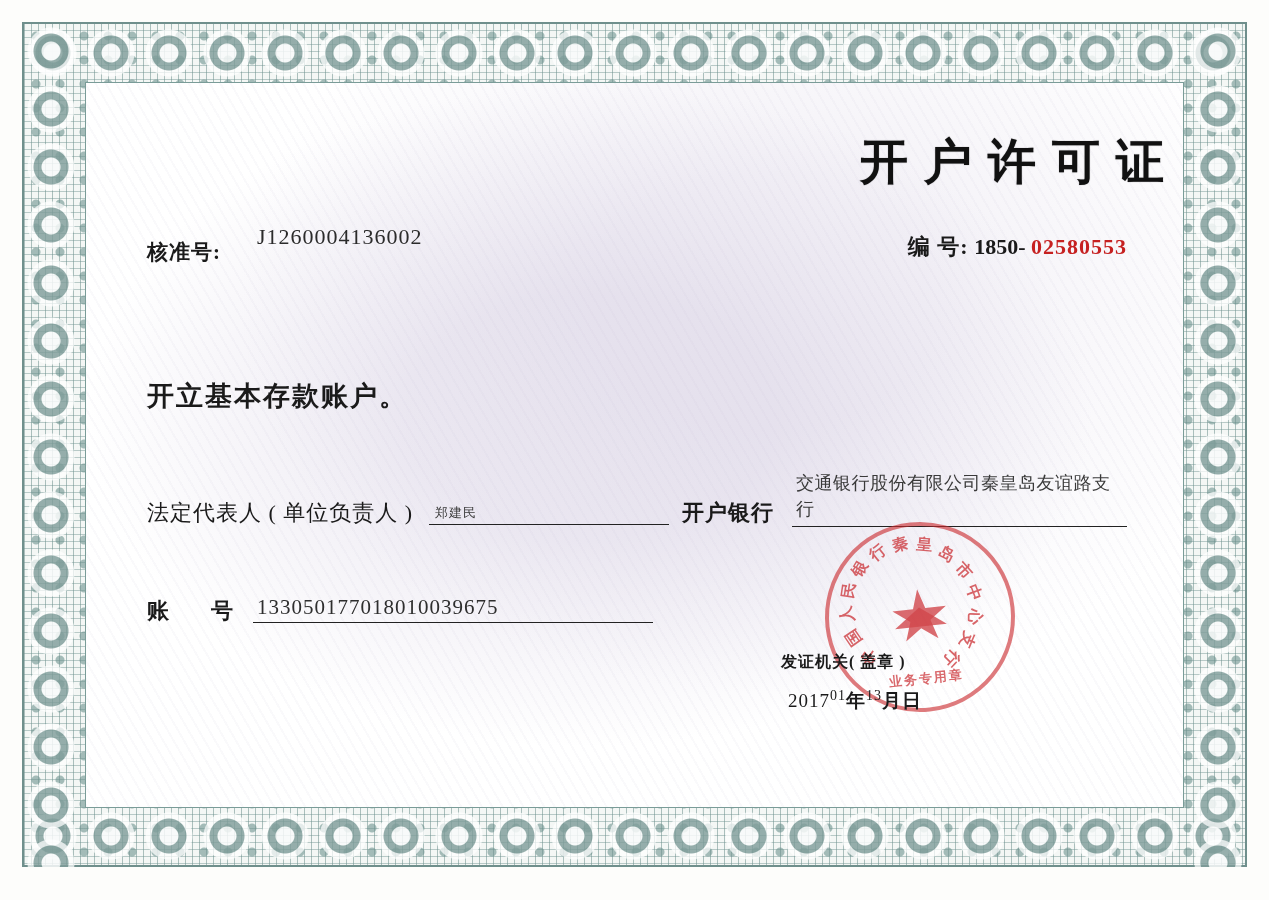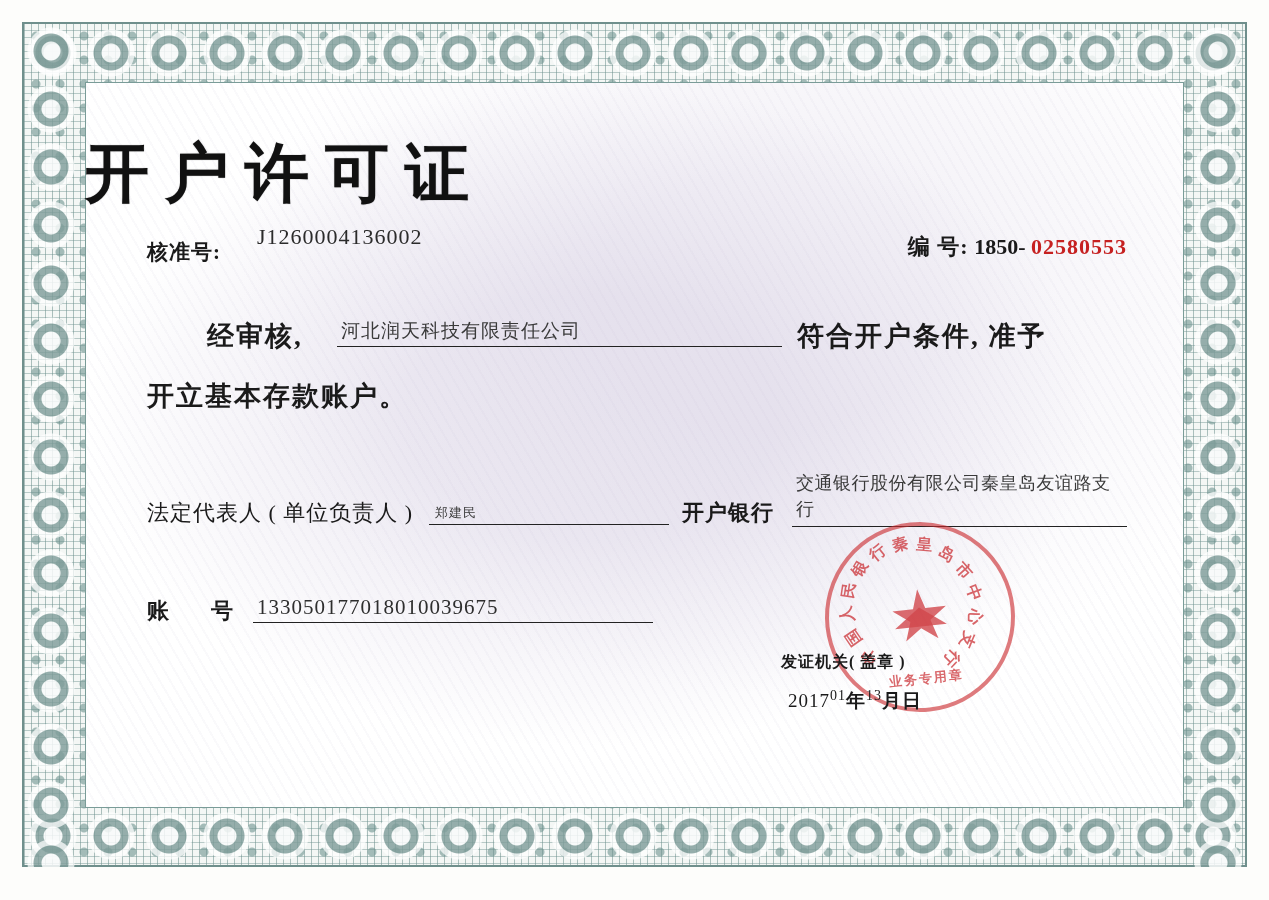--- a/index.html
+++ b/index.html
@@ -124,23 +124,23 @@
     top: 82px;
     width: 1099px;
     height: 726px;
   }
 
   .title {
     position: absolute;
     left: 0;
     right: 4px;
     top: 48px;
-    text-align: left;
+    text-align: right;
     font-family: "DejaVu Serif", "Liberation Serif", serif;
-    font-size: 64px;
+    font-size: 48px;
     font-weight: 700;
     letter-spacing: 16px;
     color: #111;
     text-shadow: 0 0 1px rgba(0,0,0,.5);
   }
 
   .approval-row {
     position: absolute;
     left: 62px;
     top: 142px;
@@ -435,27 +435,20 @@
     <div class="approval-row">
       <div class="approval-label">核准号:</div>
       <div class="approval-value">J1260004136002</div>
       <div class="serial-block">
         <span class="serial-label">编 号:</span>
         <span class="serial-prefix">1850-</span>
         <span class="serial-number">02580553</span>
       </div>
     </div>
 
-    <div class="body-line1">
-      <span class="b1-pre">经审核,</span>
-      <span class="fill-company">
-        <span class="val">河北润天科技有限责任公司</span>
-      </span>
-      <span class="b1-post">符合开户条件, 准予</span>
-    </div>
 
     <div class="body-line2">开立基本存款账户。</div>
 
     <div class="rep-row">
       <span class="rep-label">法定代表人 ( 单位负责人 )</span>
       <span class="fill-rep">
         <span class="val">郑建民</span>
       </span>
       <span class="bank-label">开户银行</span>
       <span class="fill-bank">

